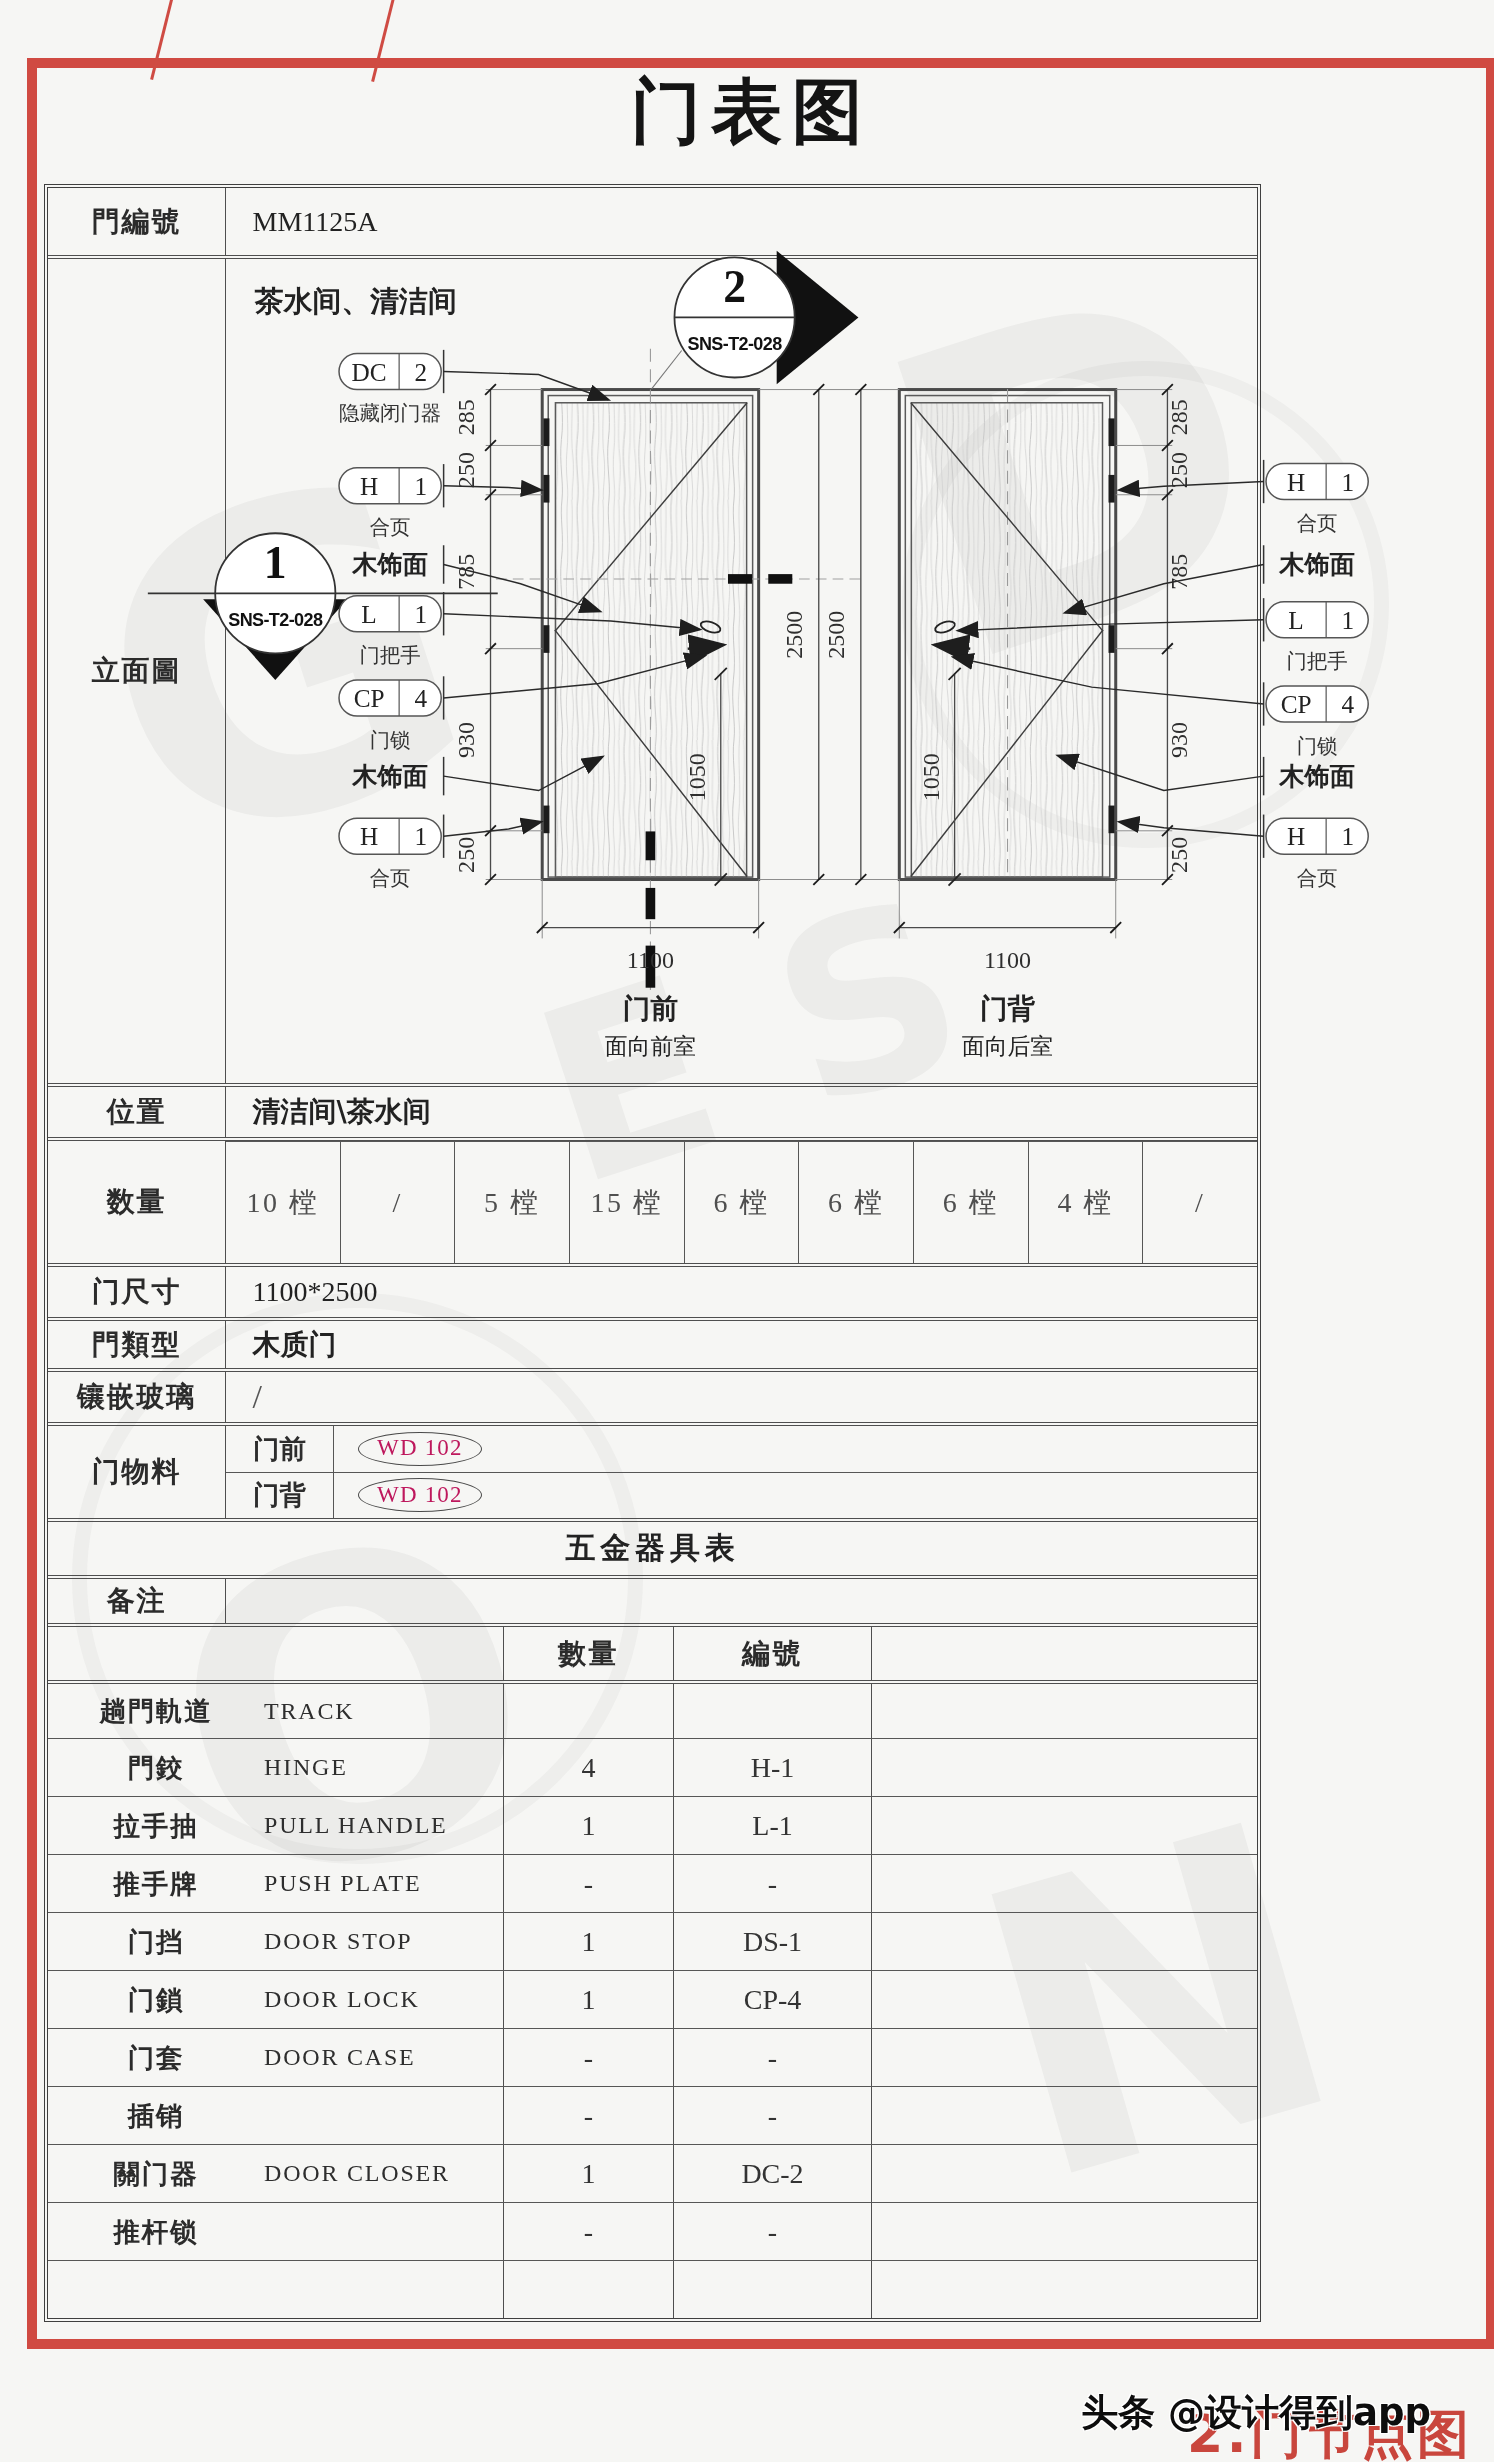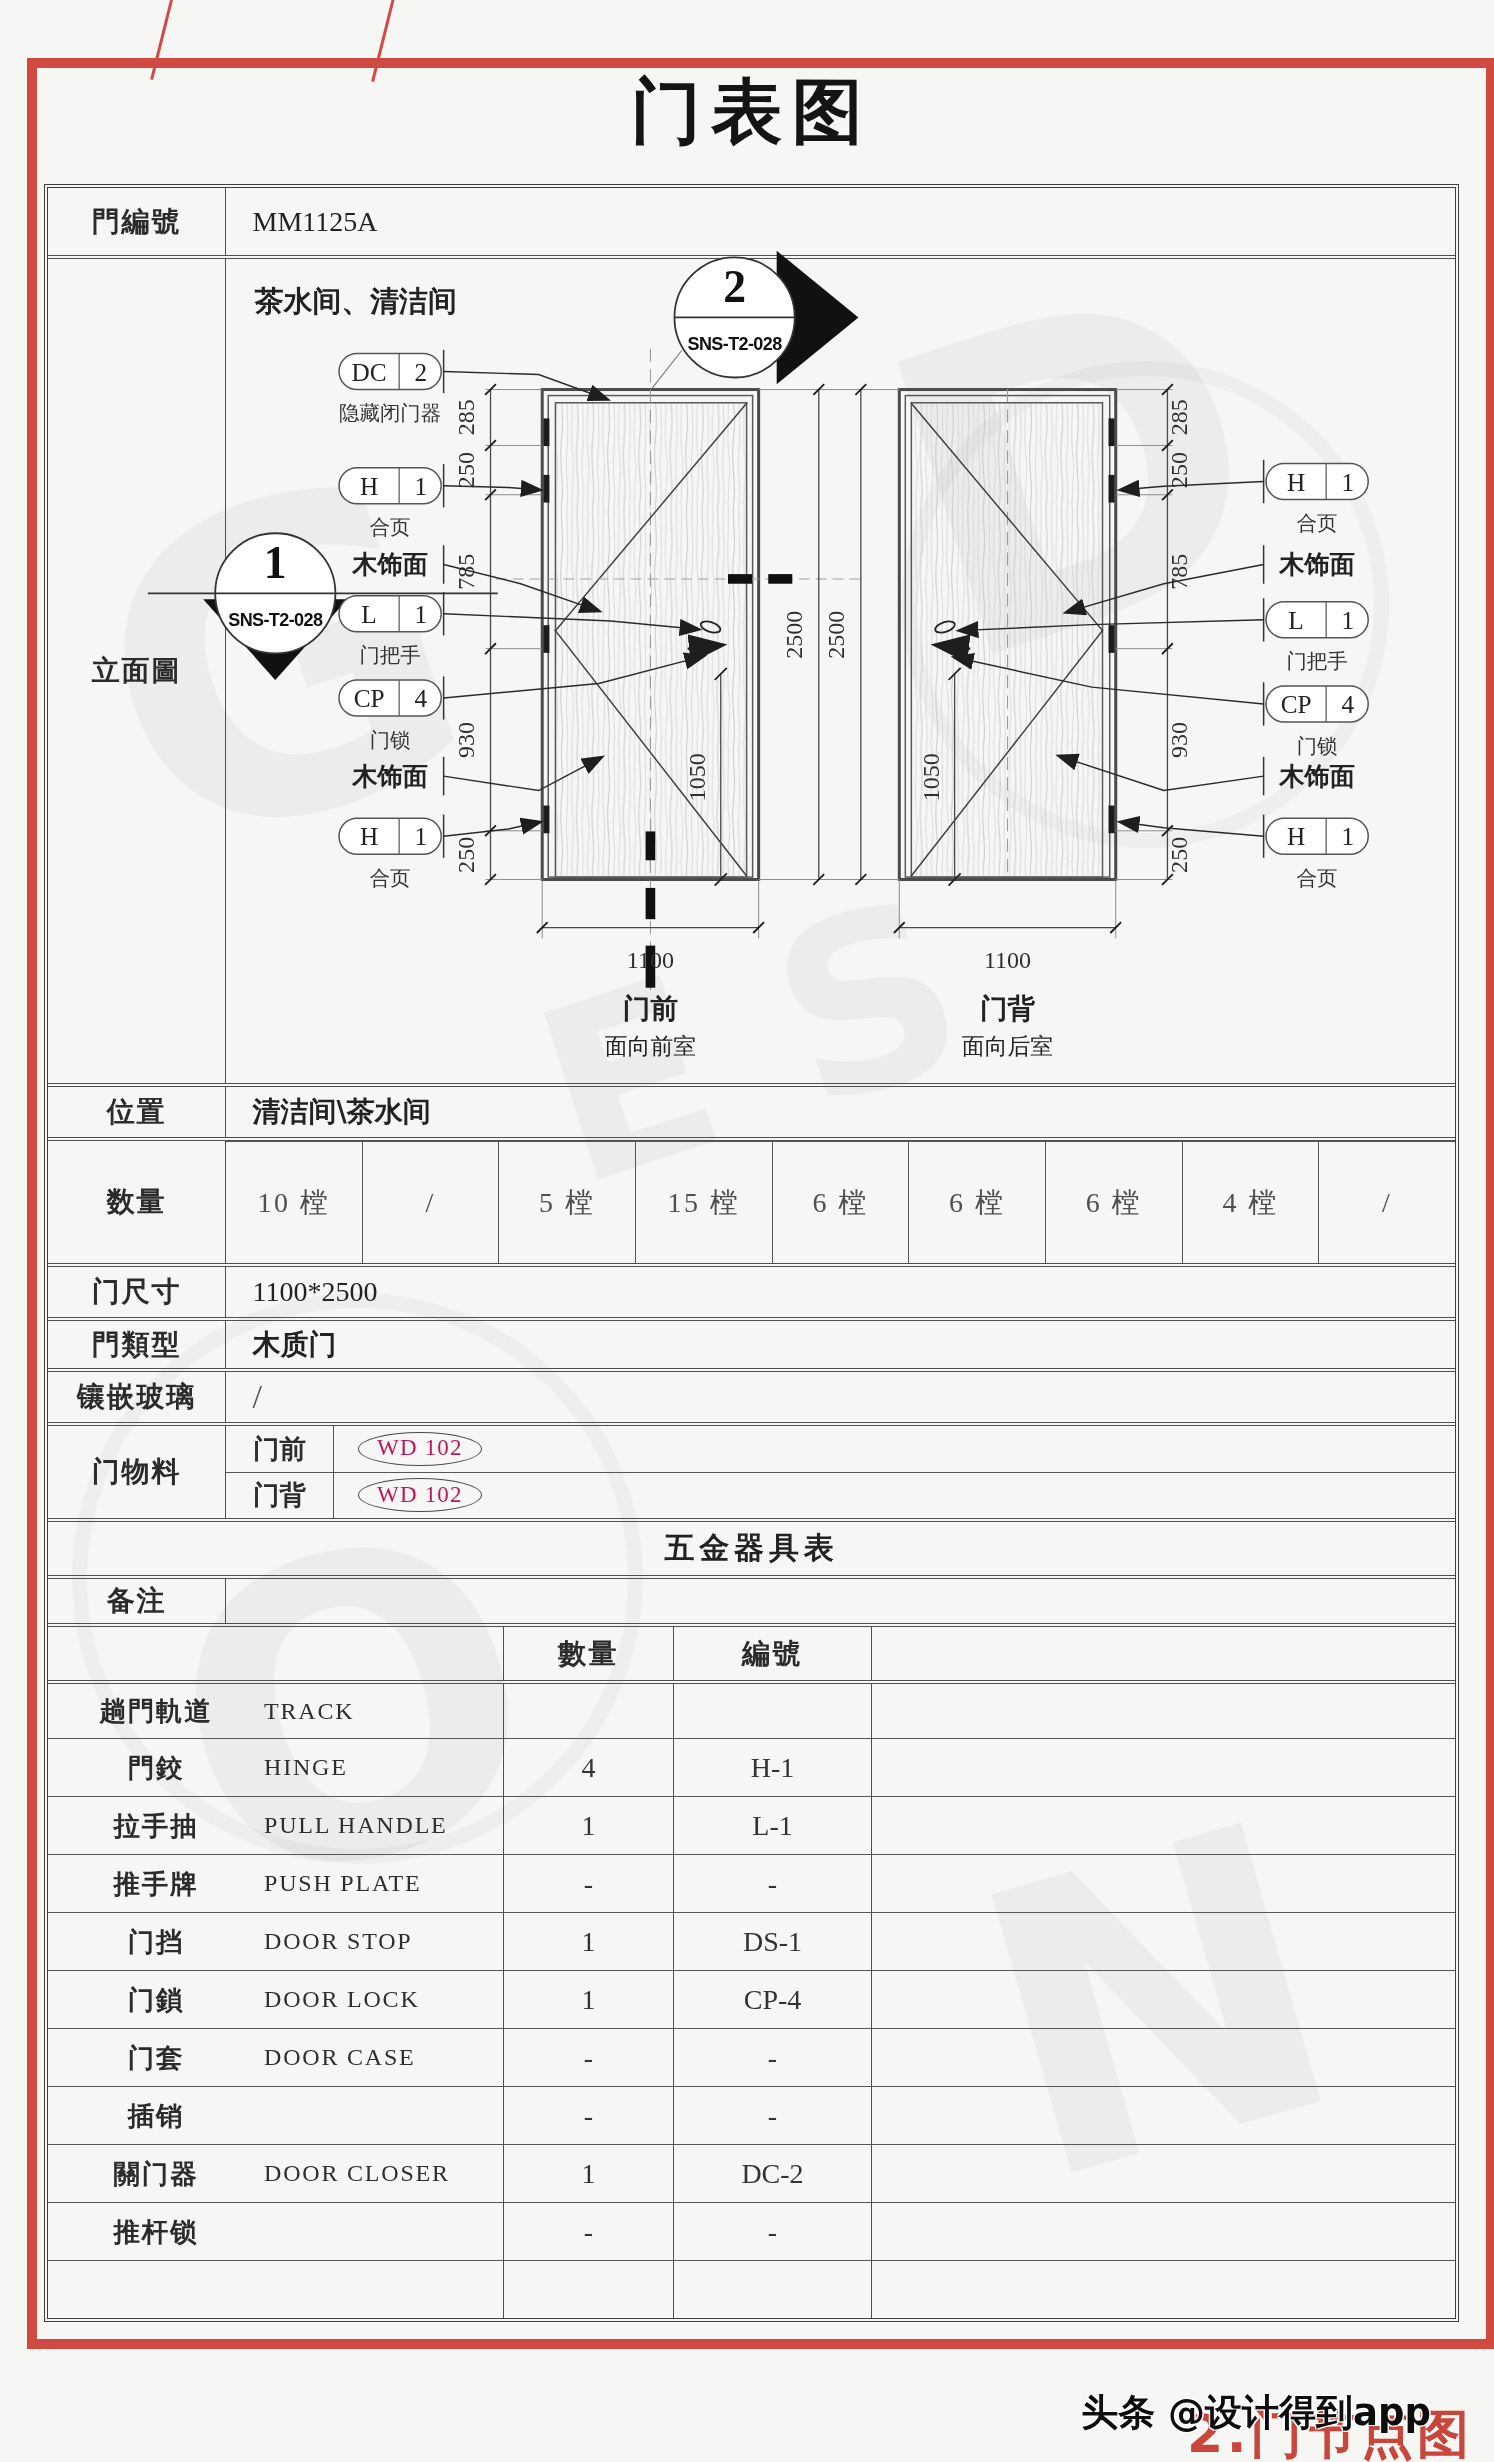--- a/index.html
+++ b/index.html
@@ -6,21 +6,21 @@
   body{width:1494px;height:2462px;position:relative;background:#f6f6f4;overflow:hidden;
        font-family:"DejaVu Sans",sans-serif;color:#222;}
   .wm{position:absolute;color:rgba(60,60,60,0.05);font-weight:800;pointer-events:none;z-index:0;}
   .wm-circle{position:absolute;border:15.6px solid rgba(80,80,80,0.045);border-radius:50%;z-index:0;}
   .red-frame{position:absolute;left:26.5px;top:58px;width:1449px;height:2271px;border:10.2px solid #d04a42;z-index:1;}
   .slash{position:absolute;width:3px;height:90px;background:#cf4b43;z-index:2;transform:rotate(14deg);}
   .s1{left:161px;top:-9px;}
   .s2{left:382px;top:-7.2px;}
   .title{position:absolute;left:44px;top:65px;width:1415px;text-align:center;font-size:71px;
          font-weight:800;letter-spacing:9.6px;color:#141414;z-index:3;}
-  .tbl{position:absolute;left:44px;top:184px;width:1415px;border:4.2px double #3f3f3f;background:transparent;z-index:3;box-sizing:border-box;}
+  .tbl{position:absolute;left:44px;top:184px;width:1217px;border:4.2px double #3f3f3f;background:transparent;z-index:3;box-sizing:border-box;}
   .tbl *{box-sizing:border-box;}
   .trow{display:flex;width:100%;}
   .dbl{border-top:4.2px double #4f4f4f;}
   .sgl{border-top:1.8px solid #565656;}
   .lab{width:178px;flex:0 0 178px;border-right:1.8px solid #4f4f4f;display:flex;align-items:center;
        justify-content:center;font-size:28px;font-weight:700;color:#2b2b2b;letter-spacing:1.8px;text-align:center;}
   .val{flex:1;display:flex;align-items:center;padding-left:26.5px;font-size:28px;color:#222;}
   .serif{font-family:"Liberation Serif","DejaVu Serif",serif;}
   .r-doorno{height:67px;}
   .r-elev{height:828px;}

